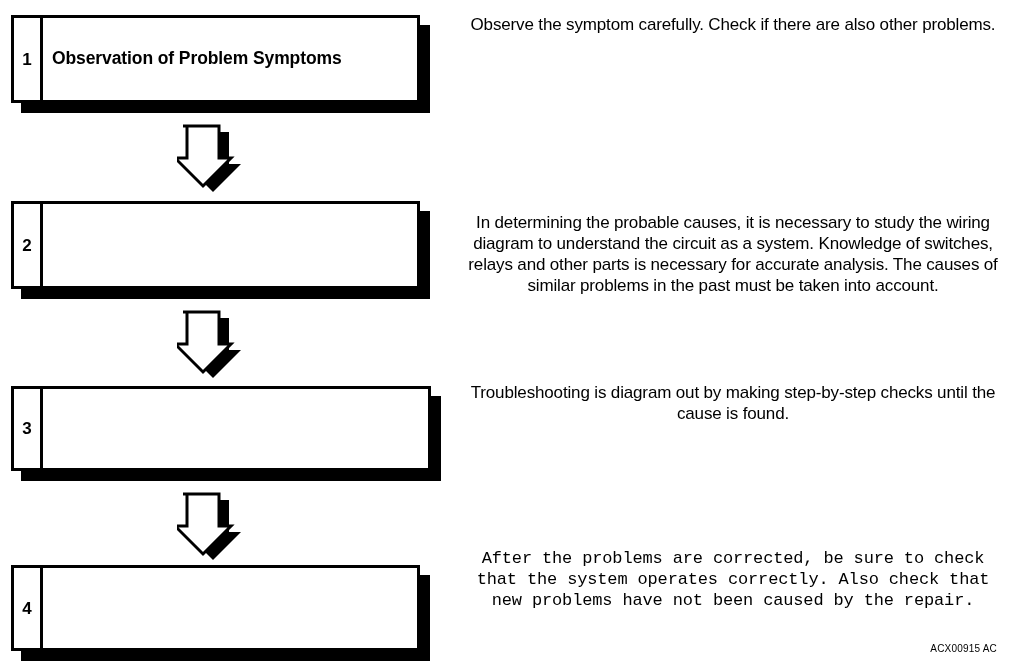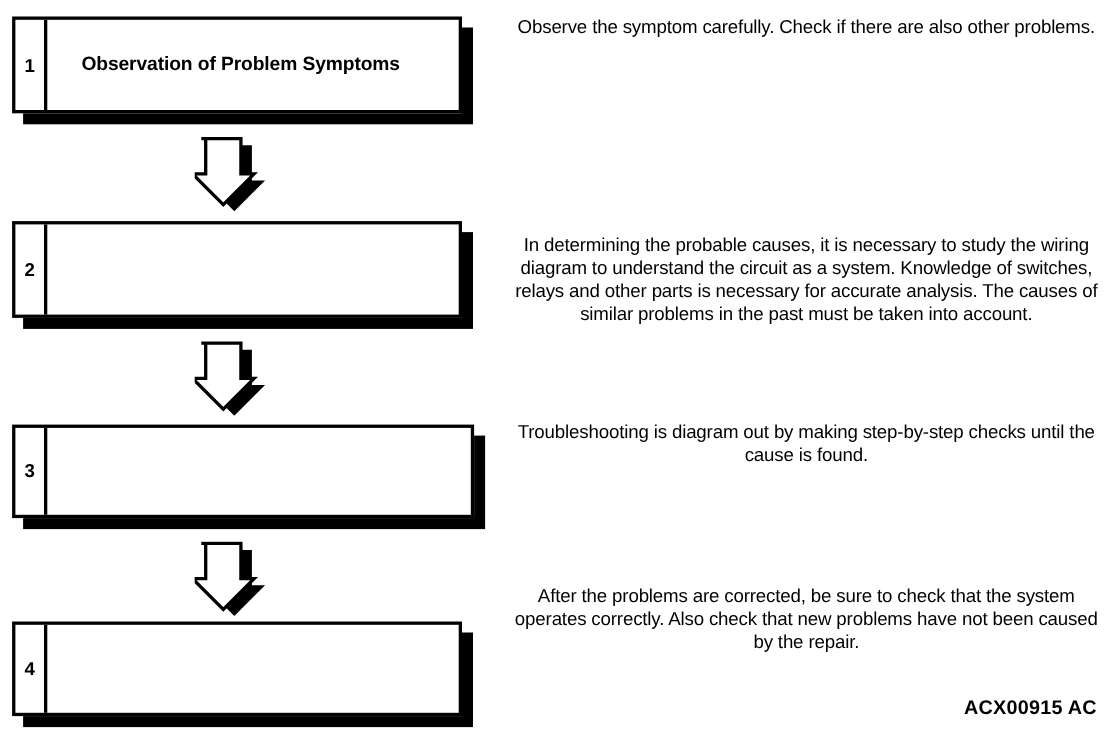--- a/index.html
+++ b/index.html
@@ -66,21 +66,20 @@
     font-weight: bold;
     line-height: 1;
   }
   .step-label-cell {
     flex: 1 1 auto;
     display: flex;
     align-items: center;
     padding-left: 9px;
     padding-right: 22px;
     box-sizing: border-box;
-    margin-left: 22px;
   }
   .step-label {
     font-size: 17.5px;
     font-weight: bold;
     line-height: 1.22;
     letter-spacing: -0.1px;
   }
 
   
   .step-desc {
@@ -101,22 +100,22 @@
   }
   .arrow-wrap svg {
     display: block;
   }
 
   
   #figure-code {
     position: absolute;
     right: 13px;
     bottom: 9px;
-    font-size: 18px;
-    font-weight: bold;
+    font-size: 10px;
+    font-weight: normal;
     letter-spacing: 0.2px;
   }
 </style>
 </head>
 <body>
 
 <div id="diagram">
 
   <div class="step-row">
     <div class="step-box-wrap" style="left:11px; top:15px; width:409px; height:88px;">
@@ -180,18 +179,18 @@
 
   <div class="step-row">
     <div class="step-box-wrap" style="left:11px; top:565px; width:409px; height:86px;">
       <div class="step-shadow" style="width:409px; height:86px;"></div>
       <div class="step-box" style="width:409px; height:86px;">
         <div class="step-num-cell">
           <span class="step-num">4</span>
         </div>
       </div>
     </div>
-    <div class="step-desc" style="top:532px;">After the problems are corrected, be sure to check that the system operates correctly. Also check that new problems have not been caused by the repair.</div>
+    <div class="step-desc" style="top:549px;font-family:Liberation Mono, monospace;">After the problems are corrected, be sure to check that the system operates correctly. Also check that new problems have not been caused by the repair.</div>
   </div>
 
   <div id="figure-code">ACX00915 AC</div>
 
 </div>
 
 </body></html>

